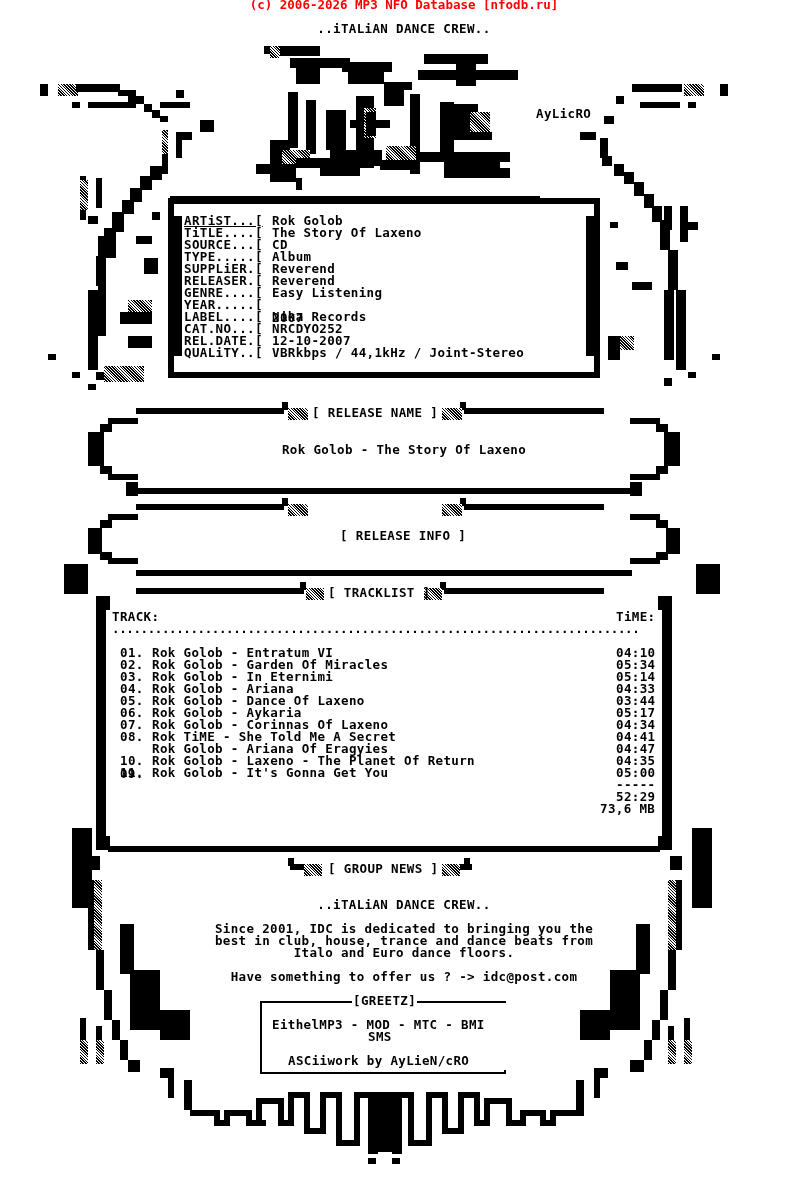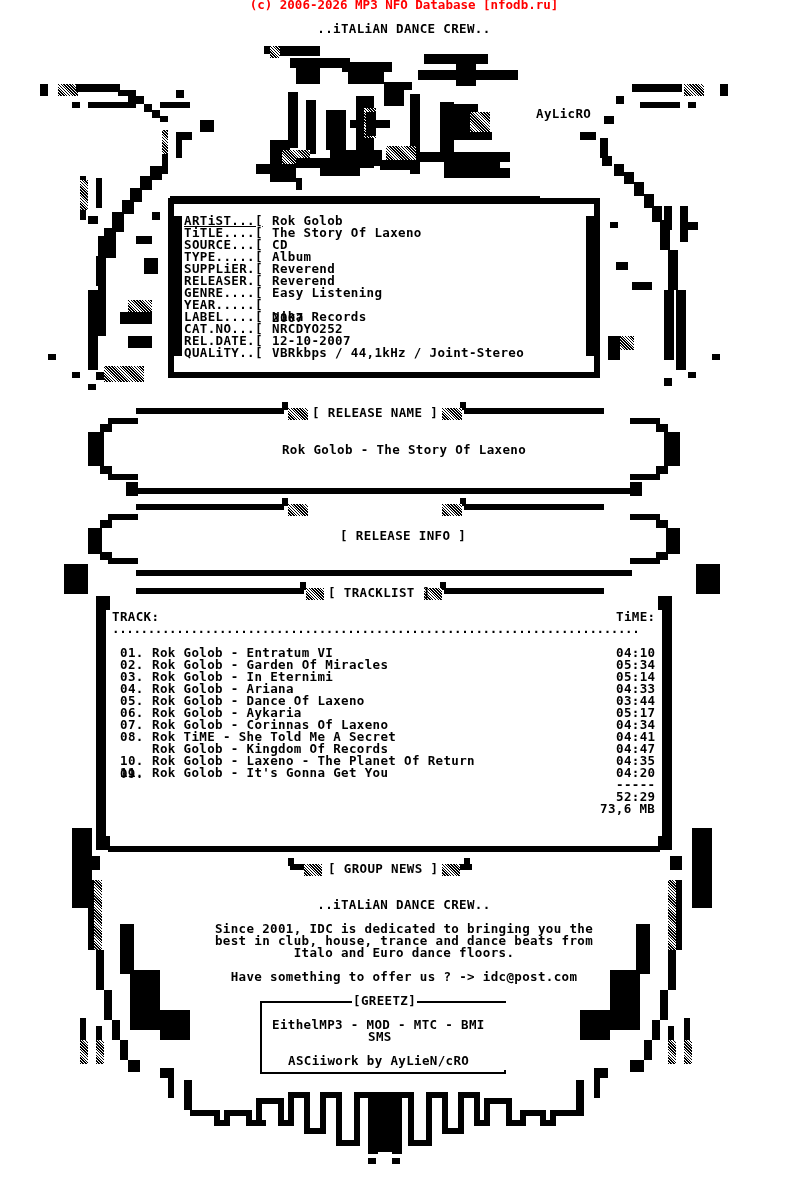--- a/index.html
+++ b/index.html
@@ -282,32 +282,32 @@
     <div class="t" style="left:152px;top:719px;">Rok Golob - Corinnas Of Laxeno</div>
     <div class="t" style="left:616px;top:719px;">04:34</div>
   </div>
   <div>
     <div class="t" style="left:120px;top:731px;">08.</div>
     <div class="t" style="left:152px;top:731px;">Rok TiME - She Told Me A Secret</div>
     <div class="t" style="left:616px;top:731px;">04:41</div>
   </div>
   <div>
     <div class="t" style="left:120px;top:769px;font-family:Liberation Mono, monospace;">09.</div>
-    <div class="t" style="left:152px;top:743px;">Rok Golob - Kingdom Of Records</div>
+    <div class="t" style="left:152px;top:743px;">Rok Golob - Ariana Of Eragyies</div>
     <div class="t" style="left:616px;top:743px;">04:47</div>
   </div>
   <div>
     <div class="t" style="left:120px;top:755px;">10.</div>
     <div class="t" style="left:152px;top:755px;">Rok Golob - Laxeno - The Planet Of Return</div>
     <div class="t" style="left:616px;top:755px;">04:35</div>
   </div>
   <div>
     <div class="t" style="left:120px;top:767px;">11.</div>
     <div class="t" style="left:152px;top:767px;">Rok Golob - It's Gonna Get You</div>
-    <div class="t" style="left:616px;top:767px;">04:20</div>
+    <div class="t" style="left:616px;top:767px;">05:00</div>
   </div>
 </div>
 <div class="t" style="left:616px;top:779px;">-----</div>
 <div class="t" style="left:616px;top:791px;">52:29</div>
 <div class="t" style="left:600px;top:803px;">73,6 MB</div>
 
 <div>
   <div class="b" style="left:288px;top:858px;width:6px;height:8px;"></div>
   <div class="hline" style="left:290px;top:864px;width:14px;"></div>
   <div class="d2" style="left:304px;top:864px;width:18px;height:12px;"></div>

